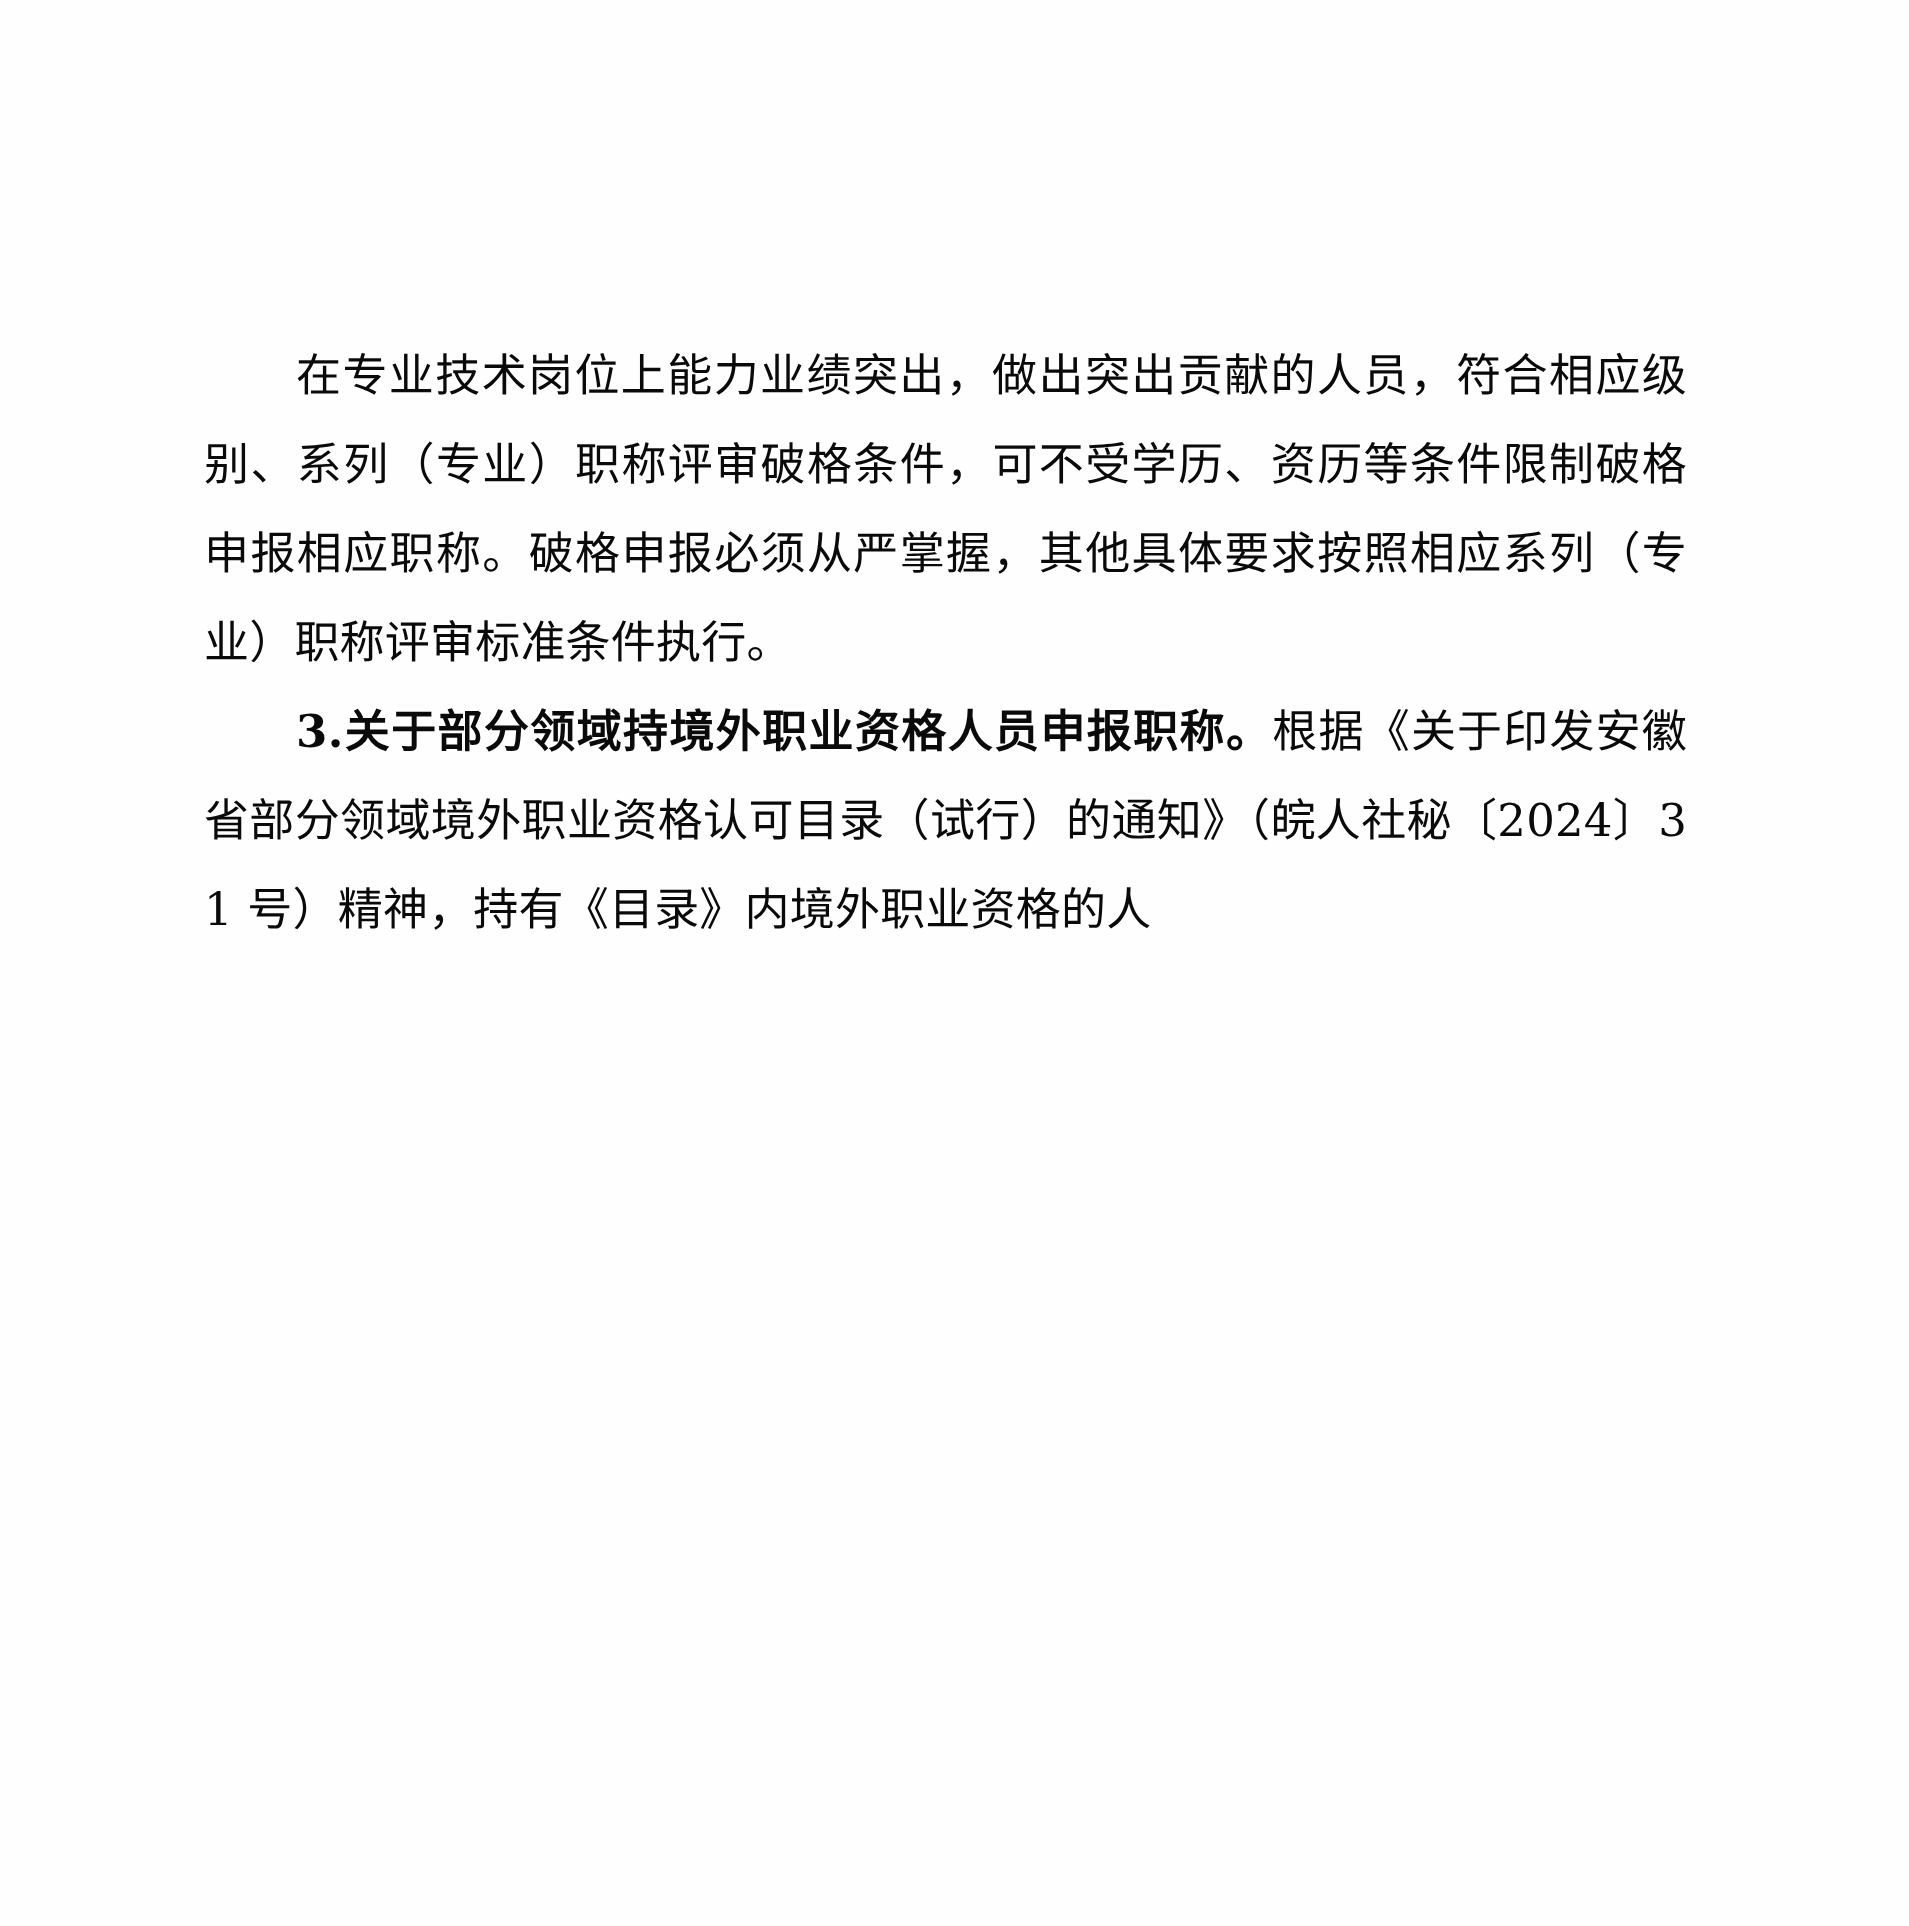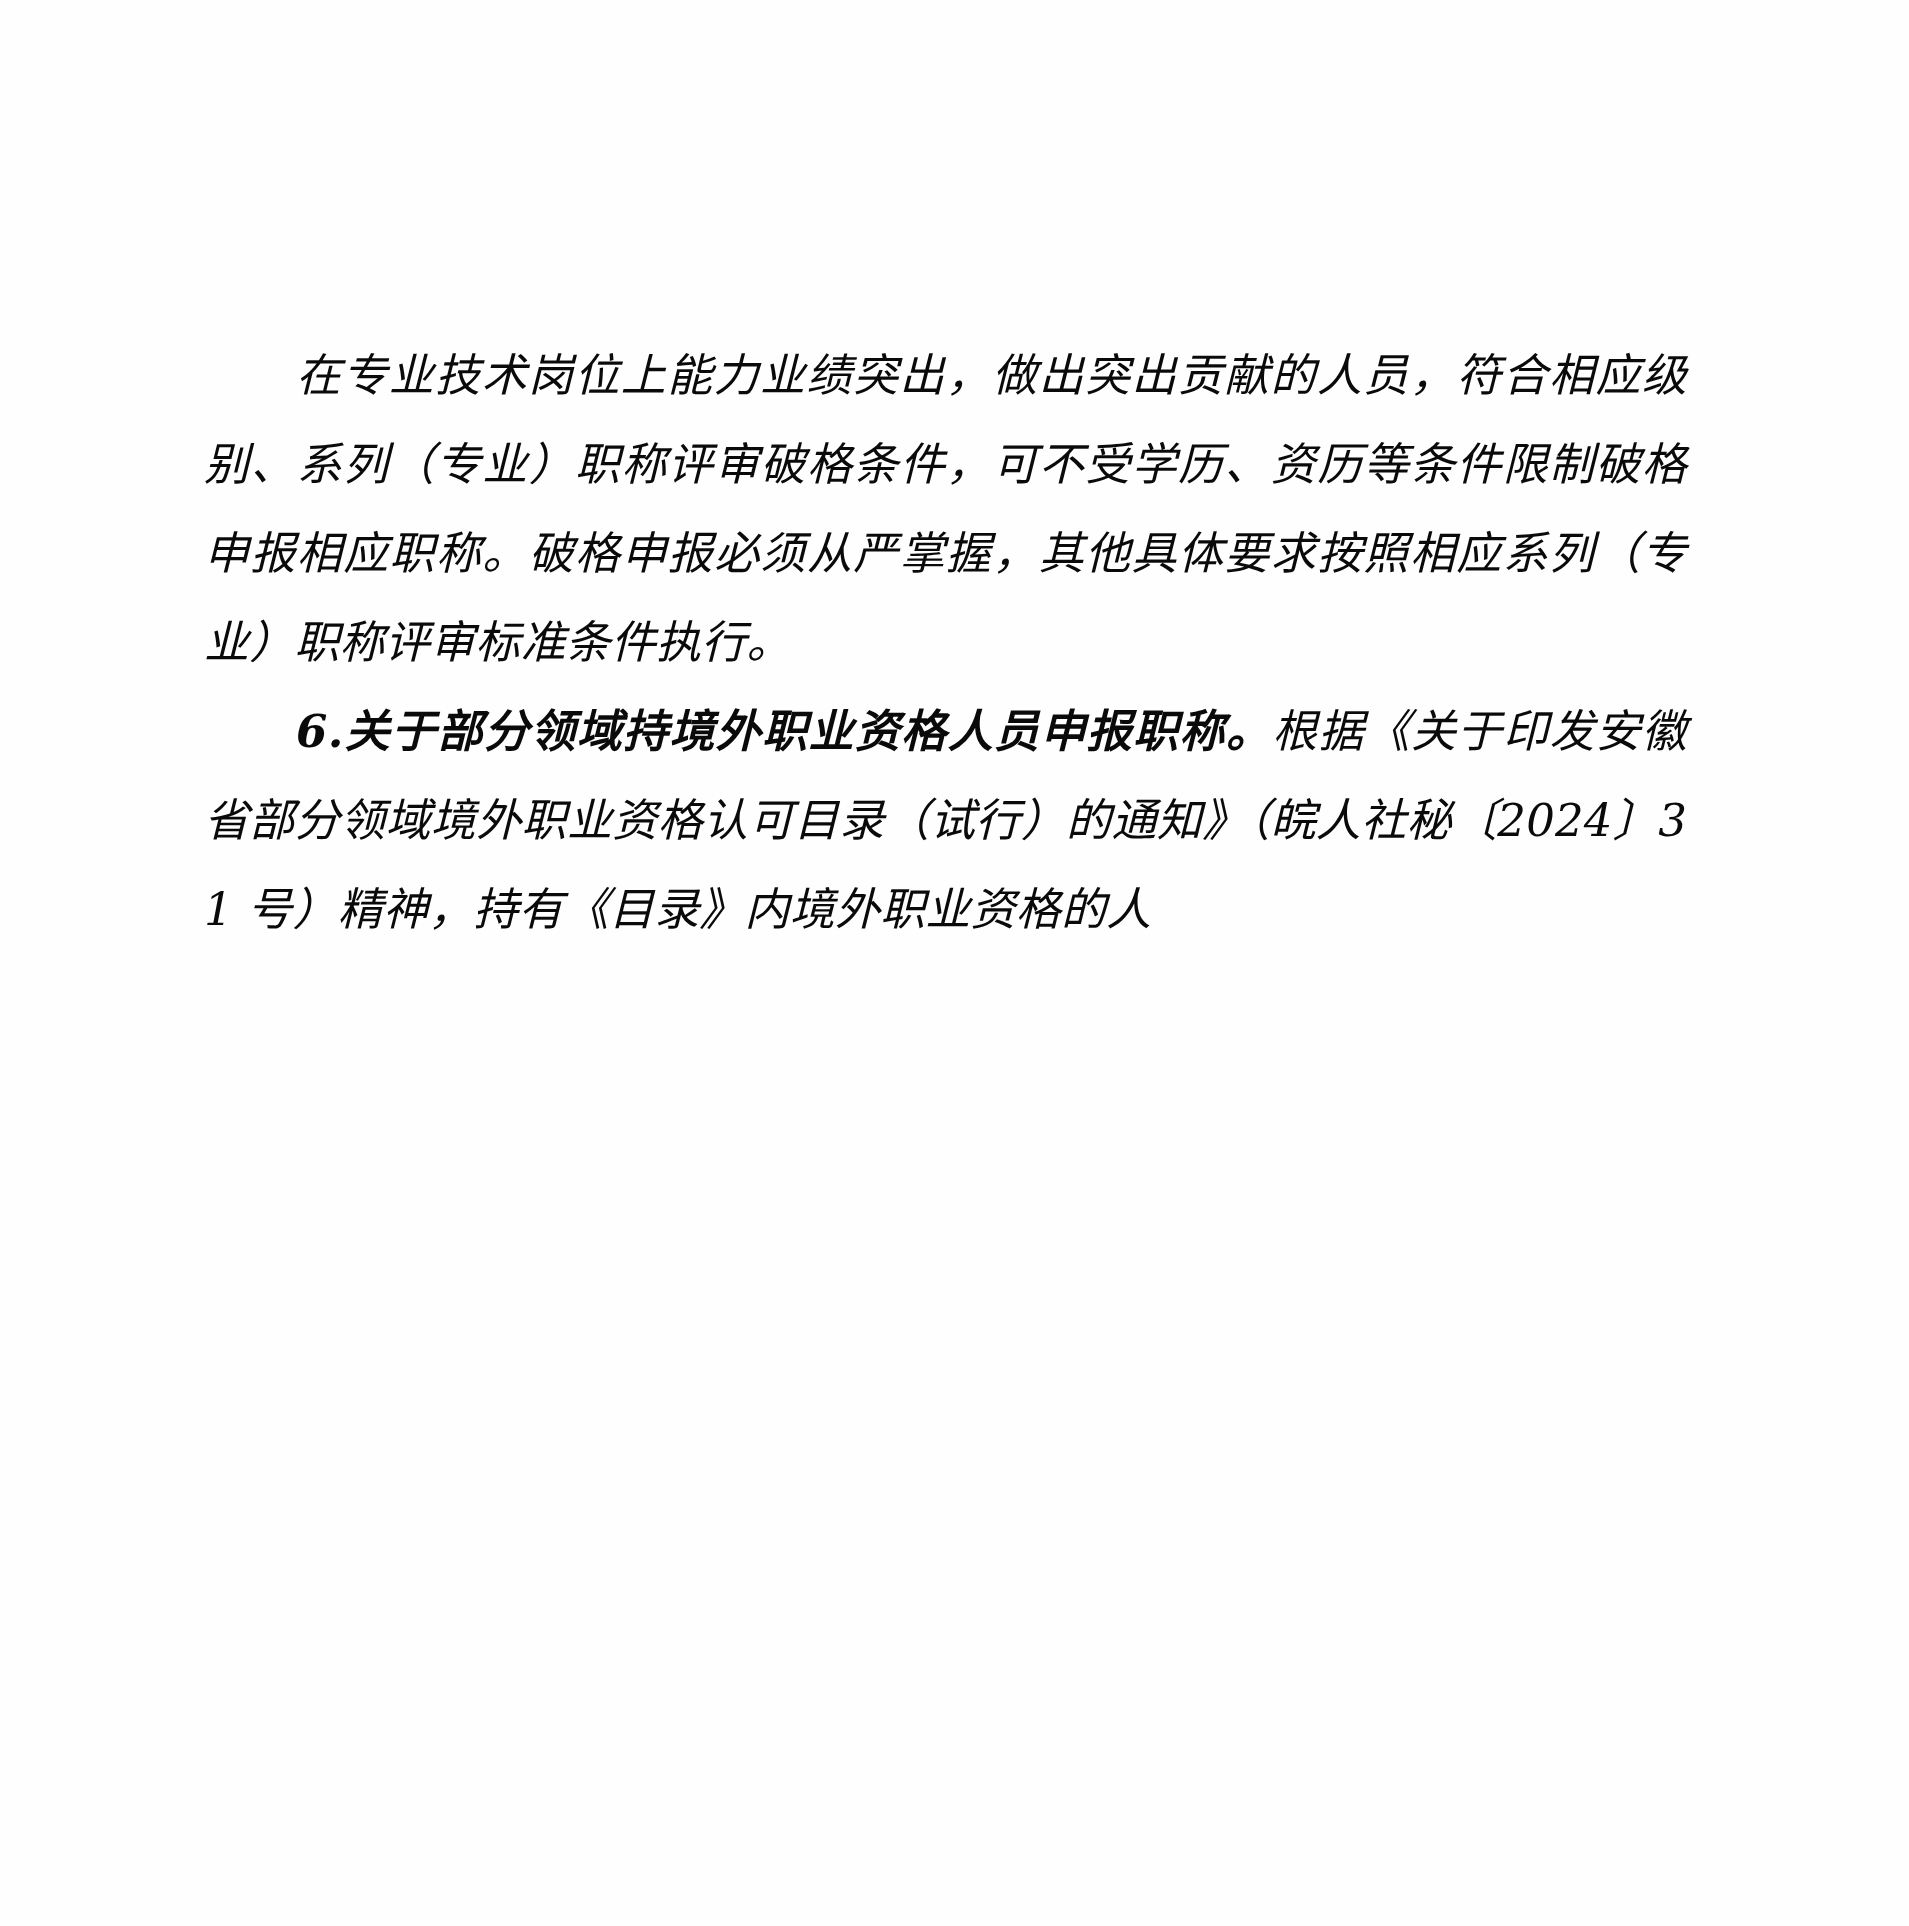--- a/index.html
+++ b/index.html
@@ -31,37 +31,36 @@
     text-justify: inter-character;
     letter-spacing: 0.2px;
     margin: 0;
     word-break: break-all;
   }
   .para + .para {
     margin-top: 0px;
   }
   .indent {
     text-indent: 92px;
-    font-style: italic;
   }
   .hd {
     font-weight: bold;
     letter-spacing: 0.4px;
   }
 </style>
 </head>
 <body>
 
 <div class="page">
 
   <div class="content">
 
 
     <p class="para indent"><span>在专业技术岗位上能力业绩突出，做出突出贡献的人员，符合相应级别、系列（专业）职称评审破格条件，可不受学历、资历等条件限制破格申报相应职称。破格申报必须从严掌握，其他具体要求按照相应系列（专业）职称评审标准条件执行。</span></p>
 
 
 
-    <p class="para indent"><span class="hd">6.关于部分领域持境外职业资格人员申报职称。</span><span>根据《关于印发安徽省部分领域境外职业资格认可目录（试行）的通知》（皖人社秘〔2024〕31 号）精神，持有《目录》内境外职业资格的人</span></p>
+    <p class="para indent"><span class="hd">3.关于部分领域持境外职业资格人员申报职称。</span><span>根据《关于印发安徽省部分领域境外职业资格认可目录（试行）的通知》（皖人社秘〔2024〕31 号）精神，持有《目录》内境外职业资格的人</span></p>
 
   </div>
 
 </div>
 
 
 </body></html>

